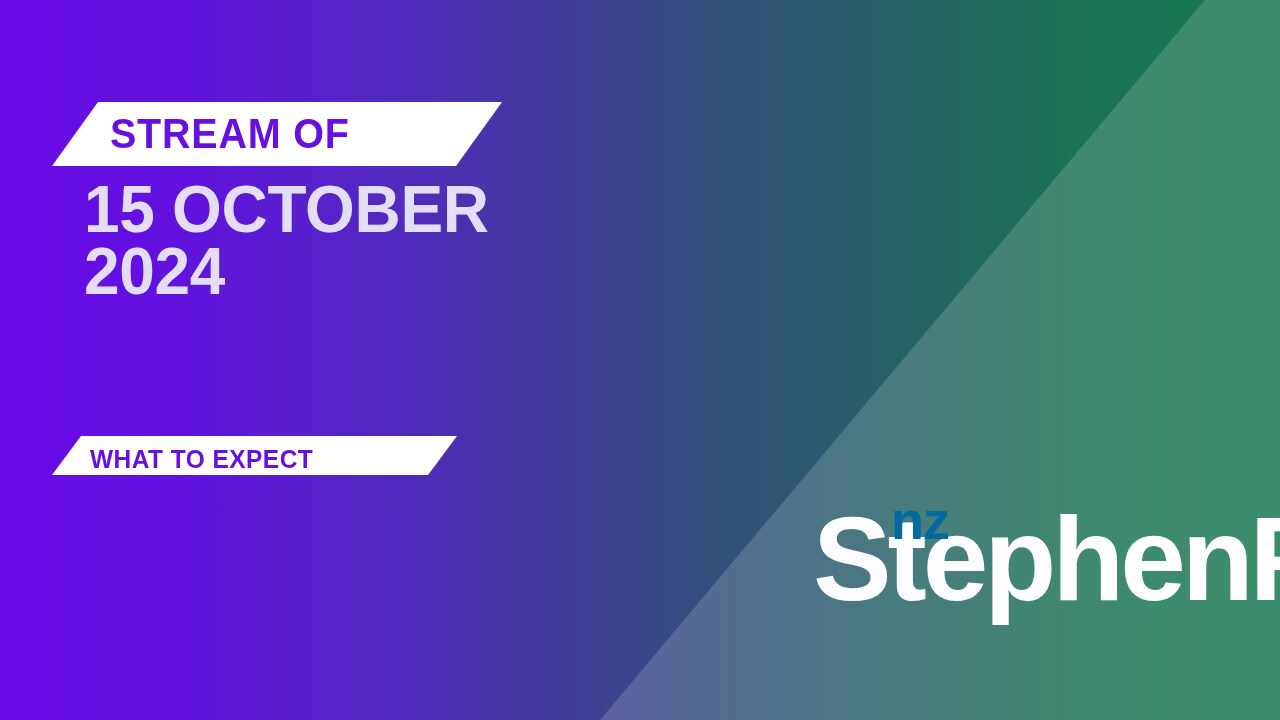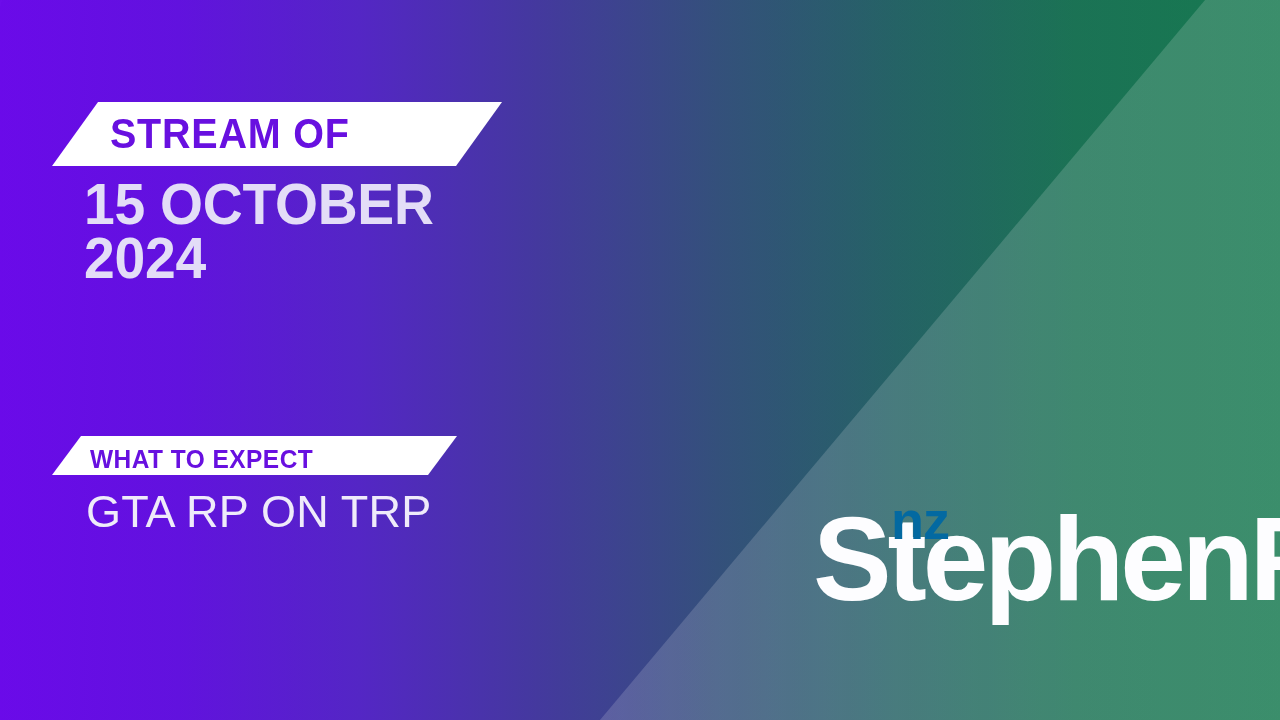--- a/index.html
+++ b/index.html
@@ -85,21 +85,21 @@
     align-items:flex-end;
   }
   #banner-expect .banner-label { font-size:26px; }
 
   
   .date-block {
     position:absolute;
     left:84px; top:178px;
     color:#E3DDF7;
     font-weight:bold;
-    font-size:57px;
+    font-size:66px;
     line-height:0.94;
     letter-spacing:-0.005em;
     white-space:nowrap;
   }
   .date-line { display:block; transform:scaleX(0.97); transform-origin:left center; }
 
   
   .subtitle {
     position:absolute;
     left:86px; top:486px;
@@ -154,21 +154,20 @@
 
     <div class="date-block">
       <span class="date-line">15 OCTOBER</span>
       <span class="date-line">2024</span>
     </div>
 
     <div class="banner" id="banner-expect">
       <span class="banner-label">WHAT TO EXPECT</span>
     </div>
 
-    <div class="subtitle">GTA RP ON TRP</div>
 
   </div>
 
   <div class="logo">
     <span class="logo-main">StephenF</span>
     <span class="logo-nz">nz</span>
   </div>
 
 </div>
 

